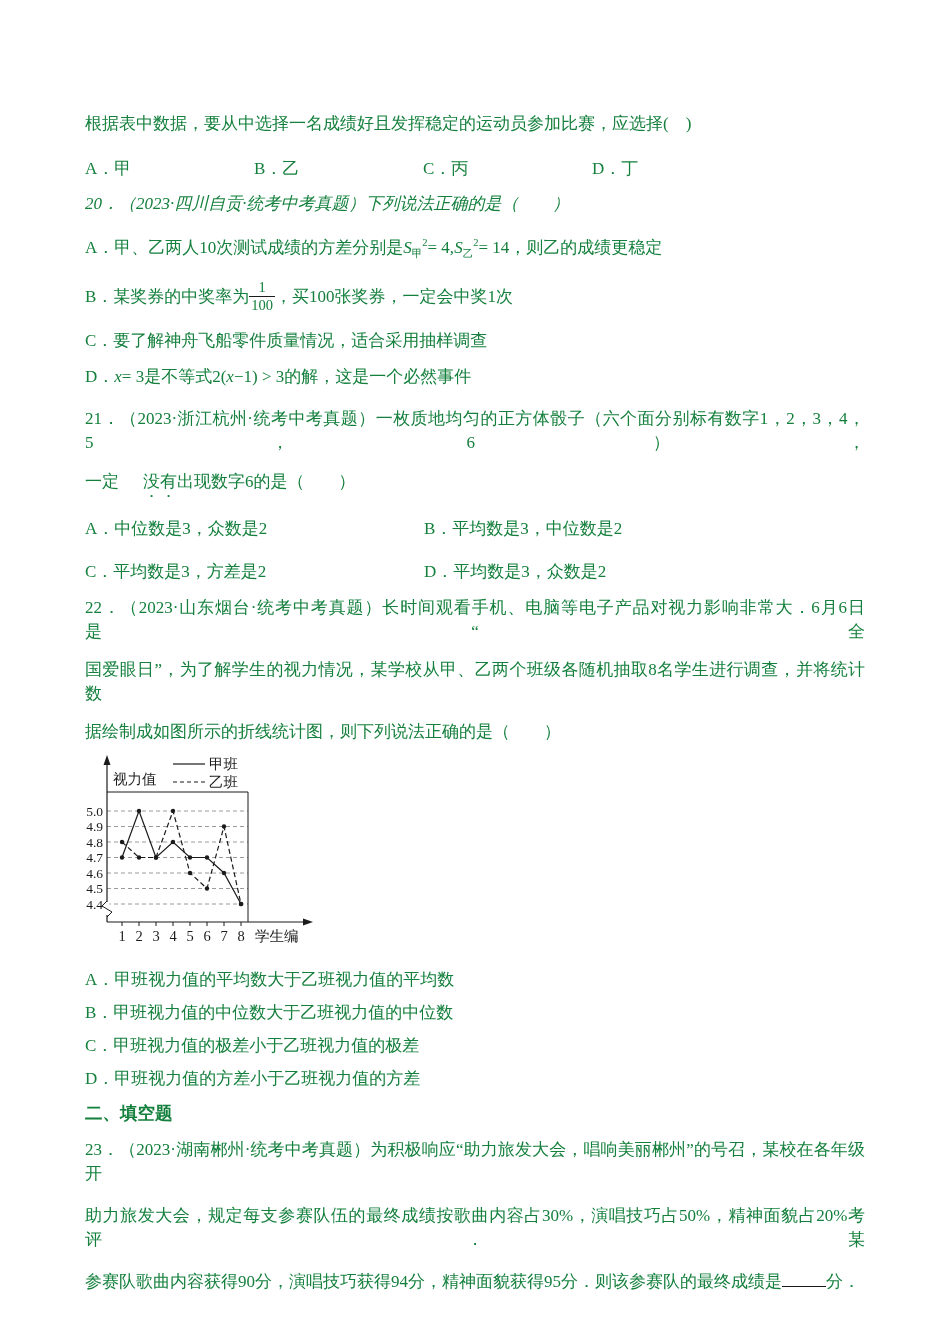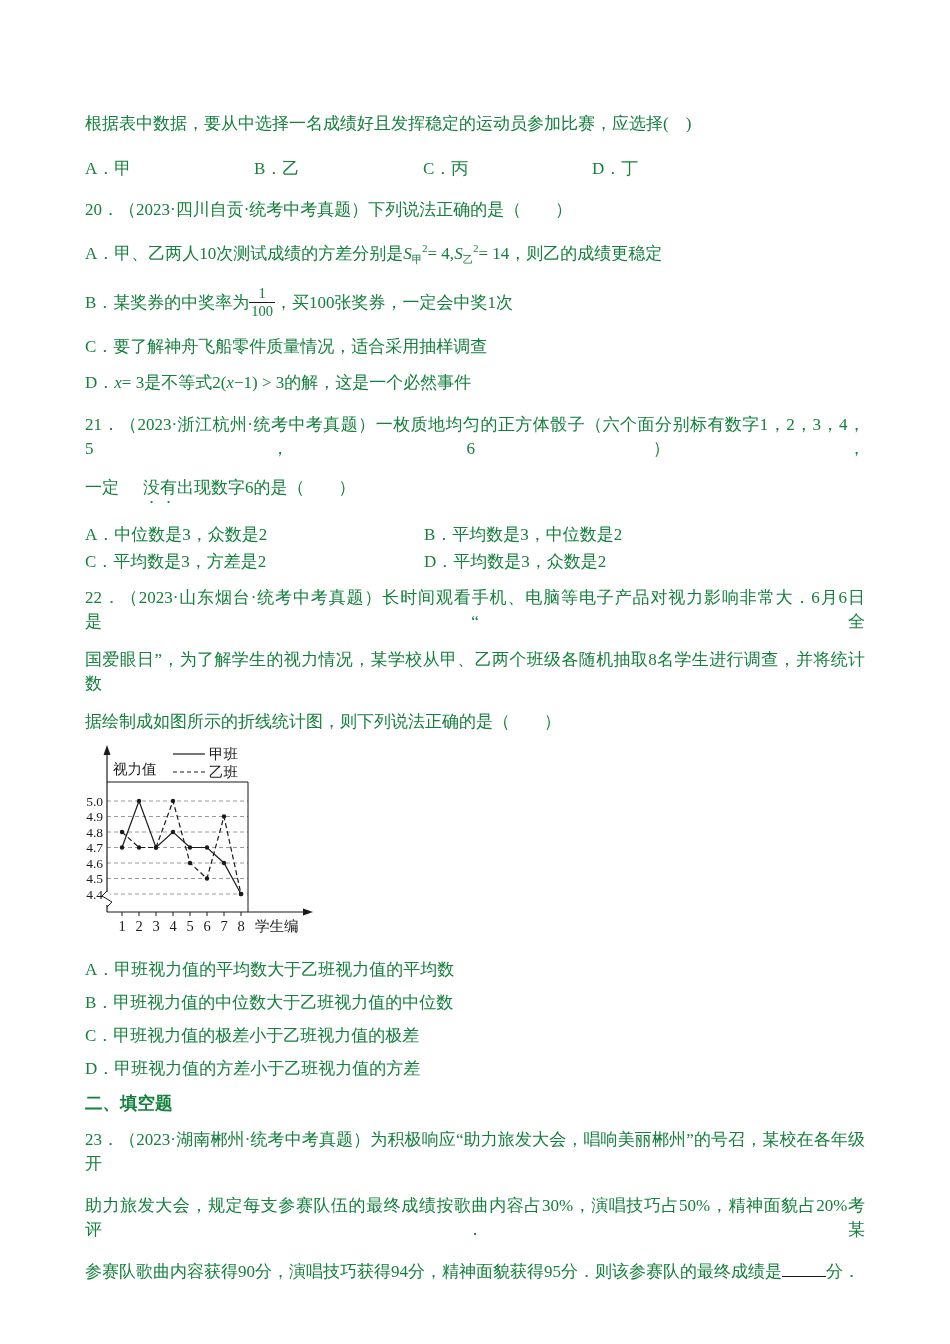--- a/index.html
+++ b/index.html
@@ -13,26 +13,26 @@
     font-family: "Liberation Serif", "DejaVu Serif", serif;
     font-size: 17px;
     color: #15803d;
     overflow: hidden;
   }
   .t-line { line-height: 24px; }
   .just { text-align: justify; text-align-last: justify; }
   .opt { line-height: 21px; }
   .row4 { display: flex; }
   .row4 > span { width: 169px; }
-  .grid2 { display: grid; grid-template-columns: 339px 1fr; row-gap: 6px; }
+  .grid2 { display: grid; grid-template-columns: 339px 1fr; row-gap: 22px; }
   .mb15 { margin-bottom: 15px; }
   .mb14 { margin-bottom: 14px; }
   .mb18 { margin-bottom: 18px; }
   #q19-opts { margin-top: 21px; }
-  #q20-stem { margin-top: 18px; }
+  #q20-stem { margin-top: 12px; font-style: italic; }
   #q20-a { margin-top: 16px; }
   #q20-b { margin-top: 10px; line-height: 46px; }
   #q20-c { margin-top: 10px; }
   #q20-d { margin-top: 15px; }
   #q21-l1 { margin-top: 20px; }
   #q21-opts { margin-top: 17px; }
   #q22-l1 { margin-top: 14px; }
   #chart-wrap { margin-top: 8px; margin-left: 0px; }
   #q22-opts { margin-top: 14px; }
   #q22-opts .opt { margin-bottom: 12px; }

